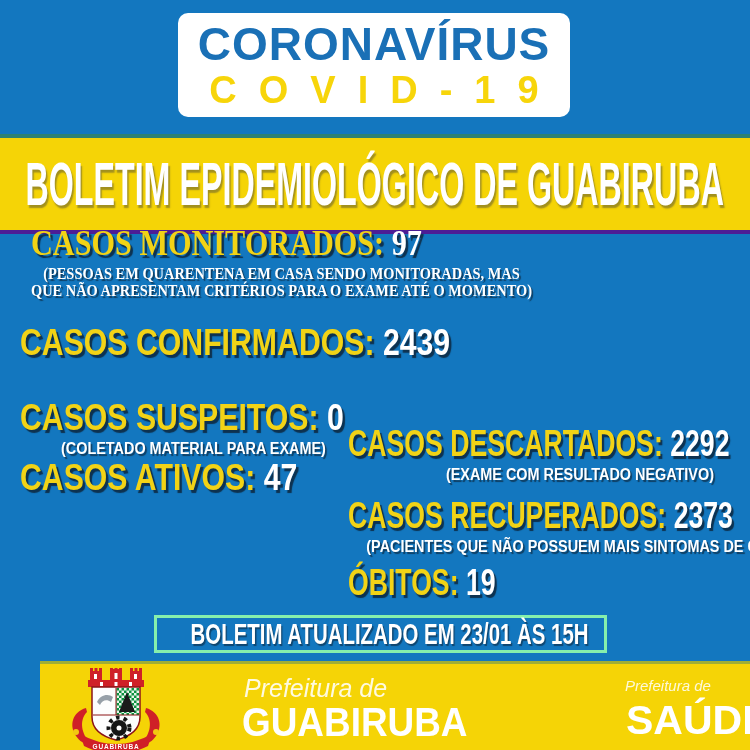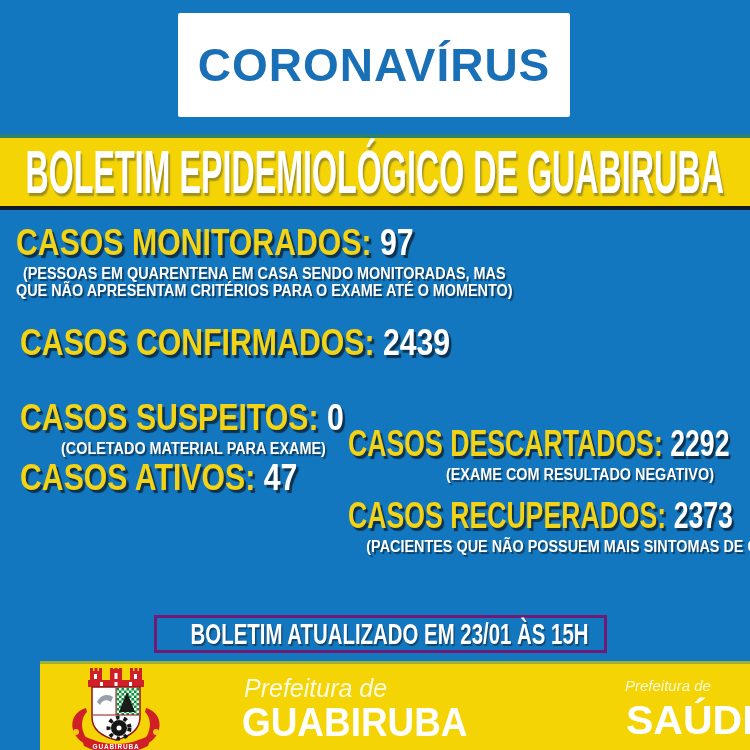--- a/index.html
+++ b/index.html
@@ -1,47 +1,47 @@
 <!DOCTYPE html>
 <html><head>
 <meta charset="utf-8">
 <style>
   html,body{margin:0;padding:0;}
   body{font-family:"Liberation Sans",sans-serif;}
   #canvas{position:relative;width:750px;height:750px;background:#1377BF;overflow:hidden;}
 
   
   .header-card{position:absolute;left:178px;top:13px;width:392px;height:104px;background:#ffffff;
-    display:flex;flex-direction:column;align-items:center;justify-content:center;gap:4px;border-radius:2px;}
+    display:flex;flex-direction:column;align-items:center;justify-content:center;gap:4px;border-radius:10px;}
   .corona{font-size:46px;font-weight:bold;color:#1A70B6;letter-spacing:1px;line-height:1;white-space:nowrap;}
   .covid{font-size:38px;font-weight:bold;color:#F7D50A;letter-spacing:22px;margin-right:-22px;line-height:1;white-space:nowrap;}
 
   
-  .title-banner{position:absolute;left:0;top:134px;width:750px;height:76px;background:#F5D406;
-    border-top:4px solid #2D8173;border-bottom:4px solid #0f172a;box-sizing:border-box;
+  .title-banner{position:absolute;left:0;top:134px;width:750px;height:100px;background:#F5D406;
+    border-top:4px solid #2D8173;border-bottom:4px solid #4c1d95;box-sizing:border-box;
     display:flex;align-items:center;justify-content:center;}
   .title-banner .t{display:inline-block;font-size:62px;font-weight:bold;color:#ffffff;white-space:nowrap;
     transform:scaleX(0.52);transform-origin:50% 50%;line-height:1;
     text-shadow:3px 3px 2px rgba(60,60,60,0.45);}
 
   
   .stat{position:absolute;}
   .stat .h{font-size:36px;font-weight:bold;line-height:36px;white-space:nowrap;
     transform:scaleX(0.84);transform-origin:0 0;
     text-shadow:3px 3px 1px rgba(13,38,60,0.85);}
   .stat.right .h{transform:scaleX(0.74);}
   .stat .lbl{color:#F2D316;}
   .stat .val{color:#ffffff;}
   .stat .note{margin-top:4px;text-align:center;}
   .stat .note span{display:block;font-size:16px;font-weight:bold;color:#ffffff;line-height:17px;white-space:nowrap;
     transform:scaleX(0.9);transform-origin:0 0;text-shadow:2px 2px 1px rgba(13,38,60,0.7);}
 
   
   .update-banner{position:absolute;left:154px;top:615px;width:453px;height:38px;box-sizing:border-box;
-    border:3px solid #701a75;display:flex;align-items:center;justify-content:center;padding-left:19px;}
+    border:3px solid #86efac;display:flex;align-items:center;justify-content:center;padding-left:19px;}
   .update-banner .t{display:inline-block;font-size:30px;font-weight:bold;color:#ffffff;white-space:nowrap;
     transform:scaleX(0.68);transform-origin:50% 50%;line-height:1;
     text-shadow:2px 2px 1px rgba(13,38,60,0.6);}
 
   
   .footer{position:absolute;left:0;top:661px;width:750px;height:89px;background:#F5D406;
     border-top:3px solid #9FAE35;box-sizing:border-box;margin-left:40px;}
   .crest{position:absolute;left:24px;top:4px;width:104px;height:86px;}
   .pref-small{position:absolute;left:204px;top:12px;font-size:25px;font-style:italic;color:rgba(255,255,255,0.88);line-height:1;}
   .pref-big{position:absolute;left:202px;top:38px;font-size:41px;font-weight:bold;color:#ffffff;line-height:1;
@@ -49,27 +49,28 @@
   .secr-small{position:absolute;left:585px;top:14px;font-size:15px;font-style:italic;color:rgba(255,255,255,0.85);line-height:1;}
   .secr-big{position:absolute;left:586px;top:36px;font-size:41px;font-weight:bold;color:#ffffff;line-height:1;white-space:nowrap;}
 </style>
 </head>
 <body>
 
 <div id="canvas">
 
   <div class="header-card">
     <div class="corona">CORONAVÍRUS</div>
+    <div class="covid">COVID-19</div>
   </div>
 
   <div class="title-banner">
     <span class="t">BOLETIM EPIDEMIOLÓGICO DE GUABIRUBA</span>
   </div>
 
-  <div class="stat" style="left:16px;top:225px;">
+  <div class="stat" style="left:31px;top:225px;font-family:Liberation Serif, serif;">
     <div class="h"><span class="lbl">CASOS MONITORADOS:</span> <span class="val">97</span></div>
     <div class="note">
         <span>(PESSOAS EM QUARENTENA EM CASA SENDO MONITORADAS, MAS</span>
         <span>QUE NÃO APRESENTAM CRITÉRIOS PARA O EXAME ATÉ O MOMENTO)</span>
       </div>
   </div>
 
   <div class="stat" style="left:20px;top:325px;">
     <div class="h"><span class="lbl">CASOS CONFIRMADOS:</span> <span class="val">2439</span></div>
   </div>
@@ -92,20 +93,23 @@
       </div>
   </div>
 
   <div class="stat right" style="left:348px;top:498px;">
     <div class="h"><span class="lbl">CASOS RECUPERADOS:</span> <span class="val">2373</span></div>
     <div class="note">
         <span>(PACIENTES QUE NÃO POSSUEM MAIS SINTOMAS DE COVID)</span>
       </div>
   </div>
 
+  <div class="stat right" style="left:348px;top:565px;">
+    <div class="h"><span class="lbl">ÓBITOS:</span> <span class="val">19</span></div>
+  </div>
 
   <div class="update-banner">
     <span class="t">BOLETIM ATUALIZADO EM 23/01 ÀS 15H</span>
   </div>
 
   <div class="footer">
     <svg class="crest" viewBox="0 0 104 86">
       <defs>
         <pattern id="chk" patternUnits="userSpaceOnUse" width="5" height="5">
           <rect width="5" height="5" fill="#0D9140"></rect>

